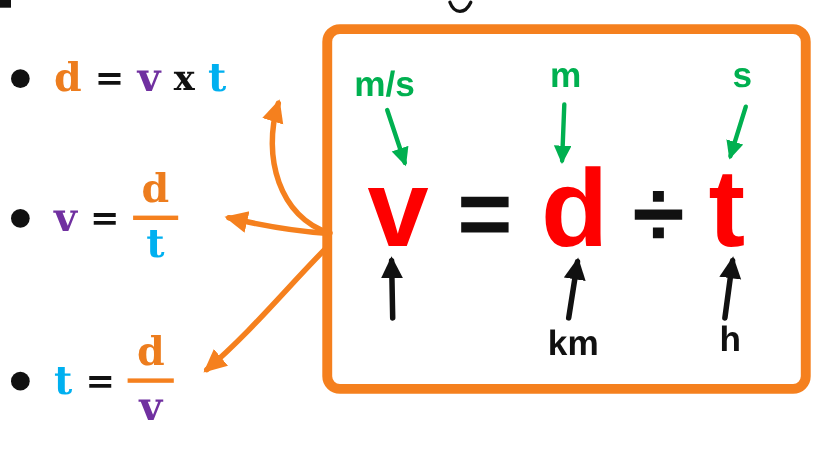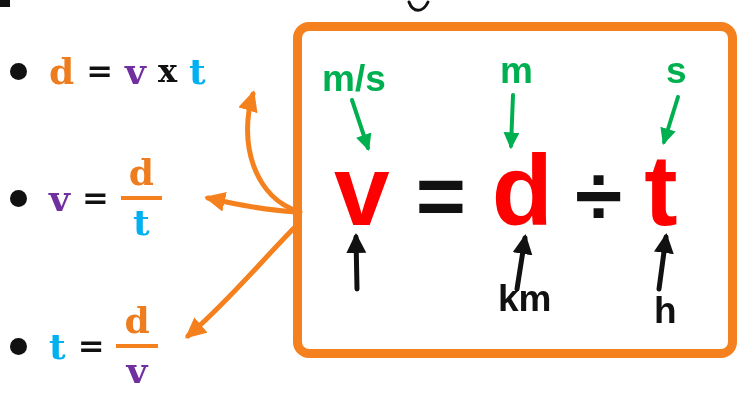--- a/index.html
+++ b/index.html
@@ -22,21 +22,21 @@
     position:absolute; left:334px; top:140px; display:flex; align-items:baseline;
     font-weight:700; line-height:1; z-index:2; font-family:"Liberation Sans", sans-serif;
   }
   .big-eq .t0{font-size:100px; margin-right:26px;}
   .big-eq .t1{font-size:86px;  margin-right:26px;}
   .big-eq .t2{font-size:100px; margin-right:22px;}
   .big-eq .t3{font-size:86px;  margin-right:22px;}
   .big-eq .t4{font-size:100px;}
   
   .u-label{
-    position:absolute; font-size:37px; font-weight:600; line-height:1;
+    position:absolute; font-size:32px; font-weight:600; line-height:1;
     z-index:3; font-family:"Liberation Sans", sans-serif;
   }
   .u-green{color:var(--green);}
   .u-black{color:var(--ink);}
   
   .f-row{
     position:absolute; left:10px; display:flex; align-items:center; z-index:2;
     font-family:"DejaVu Serif", serif; font-weight:700;
   }
   .bullet{
@@ -76,21 +76,21 @@
     <span class="t1" style="color: rgb(17, 17, 17);">=</span>
     <span class="t2" style="color: rgb(254, 0, 0);">d</span>
     <span class="t3" style="color: rgb(17, 17, 17);">÷</span>
     <span class="t4" style="color: rgb(254, 0, 0);">t</span>
   </div>
 
   <span class="u-label u-green" style="left:322px; top:60px;">m/s</span>
   <span class="u-label u-green" style="left:500px; top:52px;">m</span>
   <span class="u-label u-green" style="left:666px; top:52px;">s</span>
 
-  <span class="u-label u-black" style="left:498px; top:280px;">km</span>
+  <span class="u-label u-black" style="left:498px; top:296px;">km</span>
   <span class="u-label u-black" style="left:654px; top:292px;">h</span>
 
   <div class="f-row" style="top:44px; height:54px;">
     <span class="bullet"></span>
     <span class="tok" style="color: rgb(237, 125, 30);">d</span>
     <span class="tok op" style="color: rgb(17, 17, 17);">=</span>
     <span class="tok" style="color: rgb(112, 48, 160);">v</span>
     <span class="tok op" style="color: rgb(17, 17, 17);">x</span>
     <span class="tok" style="color: rgb(0, 176, 240);">t</span>
   </div>

